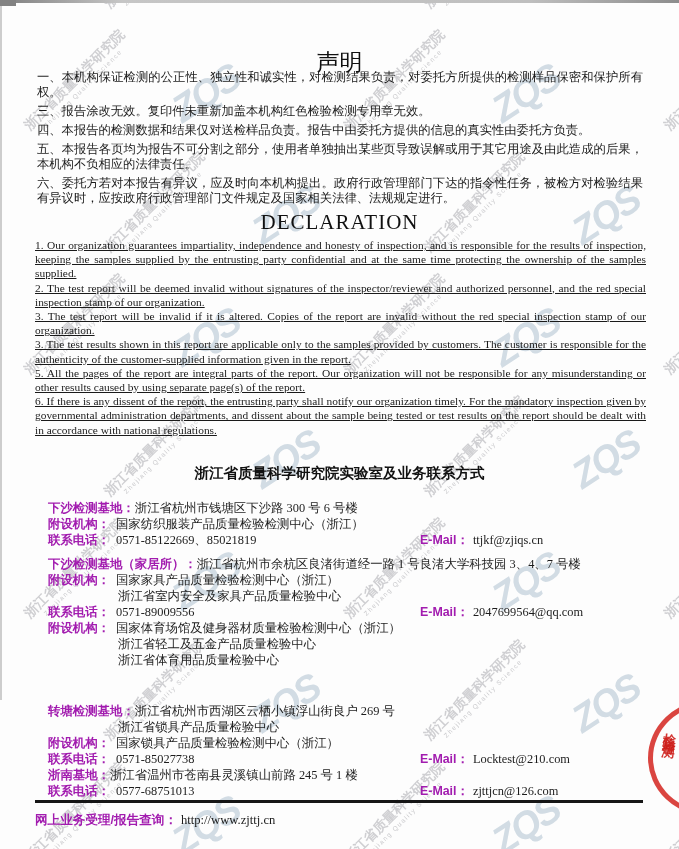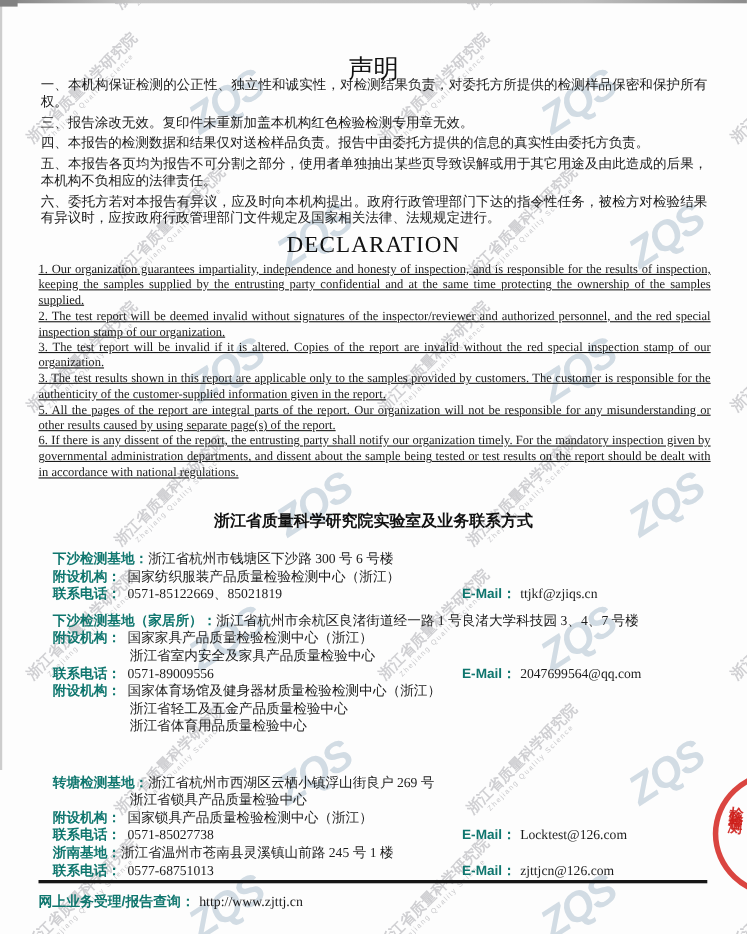--- a/index.html
+++ b/index.html
@@ -26,21 +26,21 @@
   .en-title { position:absolute; top:210px; left:0; width:100%; text-align:center;
               font-family:"Liberation Serif", serif; font-weight:400; font-size:21px; letter-spacing:1px; color:#111; }
   .en-body  { position:absolute; top:238px; left:35px; width:611px; }
   .en-body p { font-size:11.4px; line-height:14.2px; text-align:justify; color:#1a1a1a;text-decoration:underline; }
 
   .contacts-heading { position:absolute; top:464px; left:0; width:100%; text-align:center;
               font-family:"Liberation Sans", sans-serif; font-weight:700; font-size:14.5px; color:#111; }
 
   .base { position:absolute; left:48px; width:600px; font-size:12.4px; line-height:16px; }
   .base .row { position:relative; white-space:nowrap; }
-  .b { font-weight:700; font-family:"Liberation Sans", sans-serif; color:#0f766e; }
+  .b { font-weight:700; font-family:"Liberation Sans", sans-serif; color:#a21caf; }
   .lab { margin-right:6px; }
   .indent { padding-left:70px; }
   .email { position:absolute; left:372px; top:0; }
   .email .b { margin-right:4px; }
 
   .base-1 { top:500px; } .base-2 { top:556px; } .base-3 { top:620px; }
   .base-4 { top:703px; } .base-5 { top:768px; line-height:15.5px; }
 
   .divider { position:absolute; top:800px; left:35px; width:608px; height:3px; background:#161616; }
   .footer-row { position:absolute; top:812px; left:35px; font-size:12.6px; }
@@ -236,21 +236,21 @@
         <span class="b">转塘检测基地：</span><span>浙江省杭州市西湖区云栖小镇浮山街良户 269 号</span>
       </div>
       <div class="row indent">
         <span>浙江省锁具产品质量检验中心</span>
       </div>
       <div class="row">
         <span class="b lab">附设机构：</span><span>国家锁具产品质量检验检测中心（浙江）</span>
       </div>
       <div class="row">
         <span class="b lab">联系电话：</span><span>0571-85027738</span>
-        <span class="email"><span class="b">E-Mail：</span><span>Locktest@126.com</span></span>
+        <span class="email"><span class="b">E-Mail：</span><span>Locktest@210.com</span></span>
       </div>
     </div>
 
     <div class="base base-5">
       <div class="row">
         <span class="b">浙南基地：</span><span>浙江省温州市苍南县灵溪镇山前路 245 号 1 楼</span>
       </div>
       <div class="row">
         <span class="b lab">联系电话：</span><span>0577-68751013</span>
         <span class="email"><span class="b">E-Mail：</span><span>zjttjcn@126.com</span></span>

